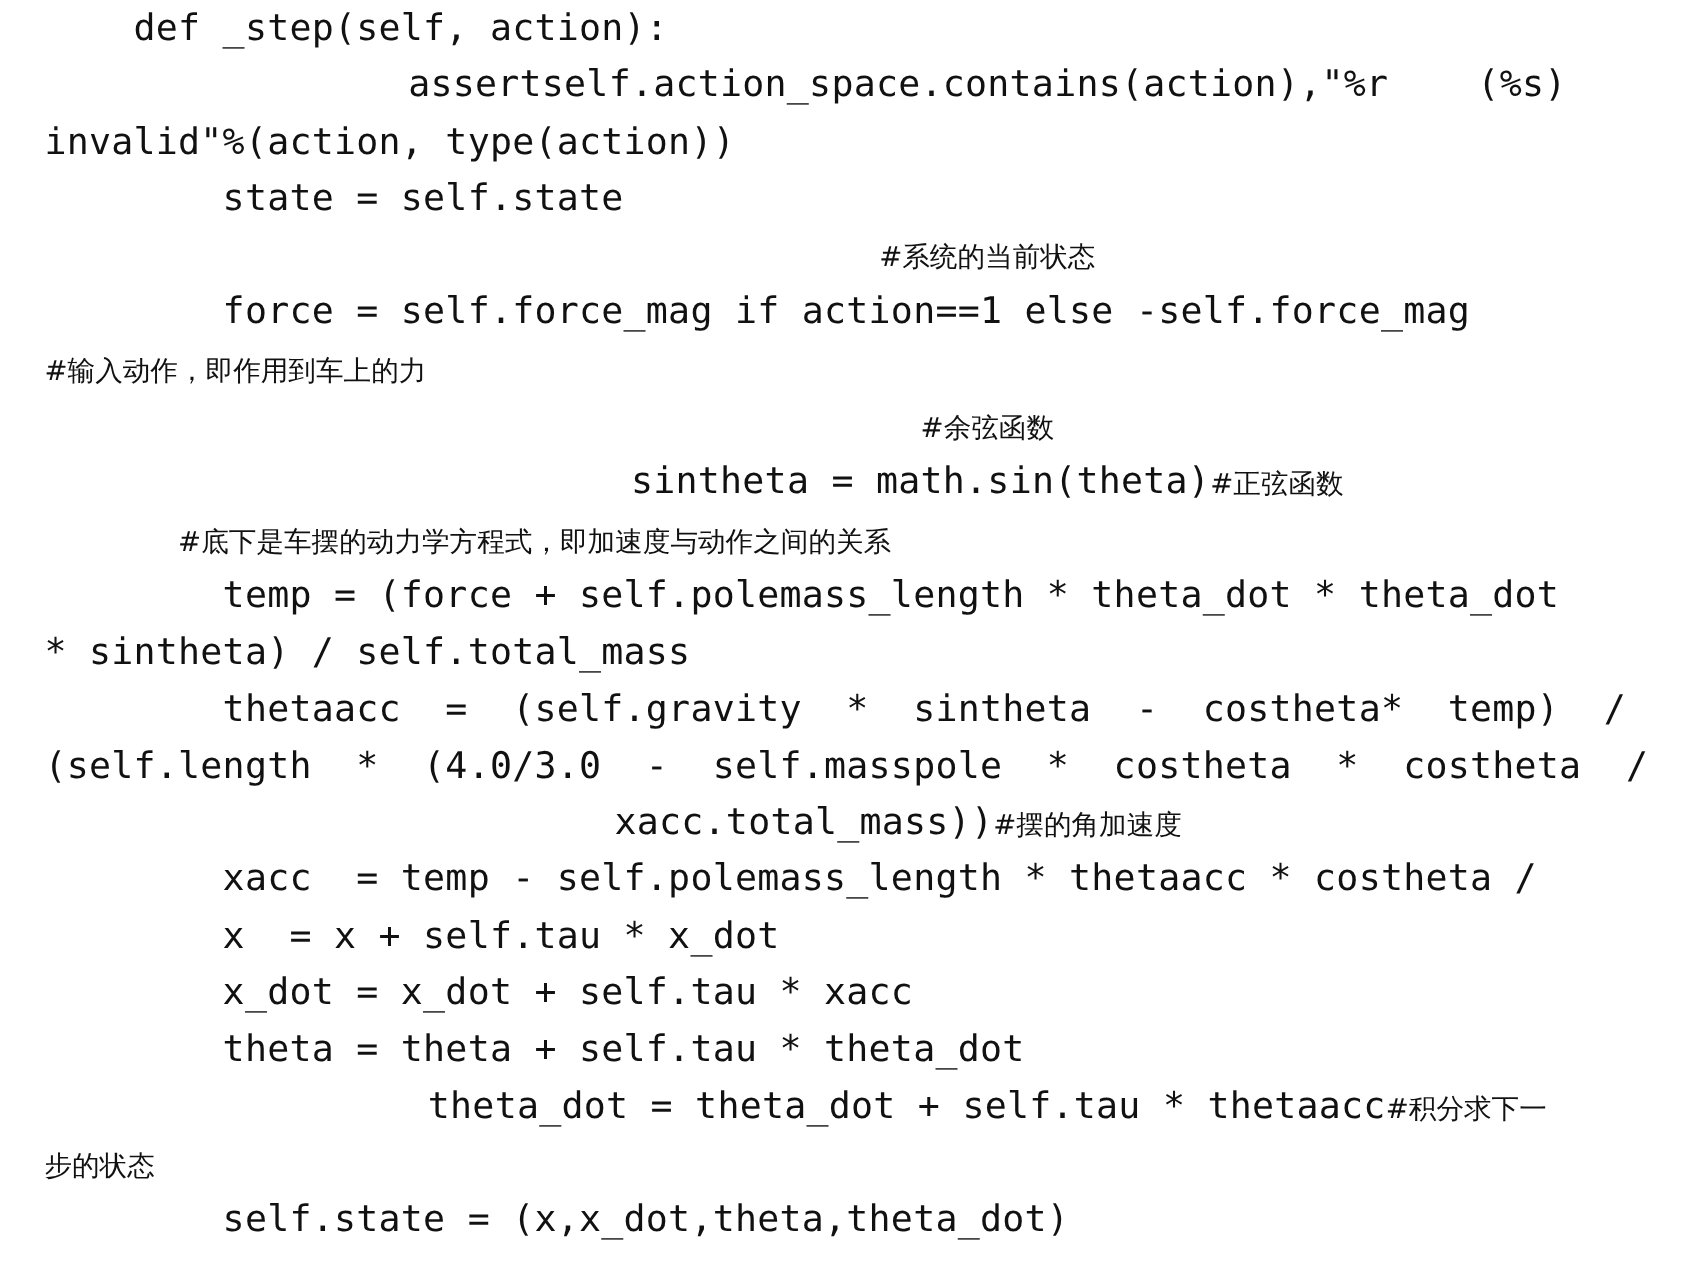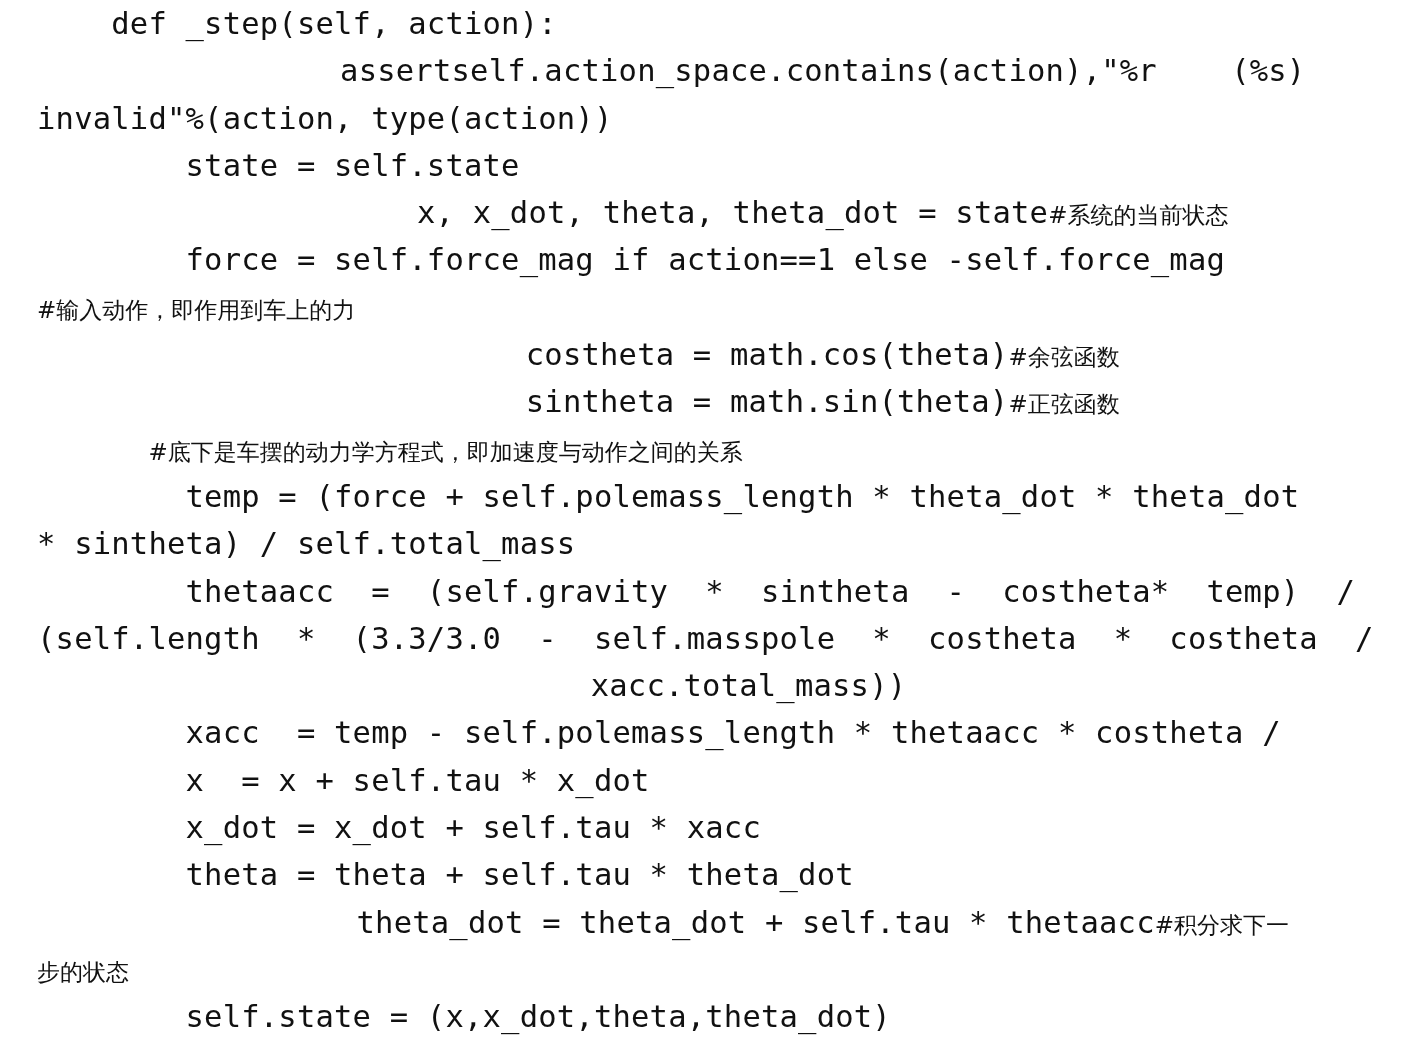--- a/index.html
+++ b/index.html
@@ -59,41 +59,41 @@
 <div id="code-listing">
 
   <div class="code-line"><span>    </span><span>def _step(self, action):</span></div>
 
   <div class="code-line split"><span class="seg"><span>        </span><span>assert</span></span><span class="seg">self.action_space.contains(action),</span><span class="seg">"%r    (%s)</span></div>
 
   <div class="code-line"><span></span><span>invalid"%(action, type(action))</span></div>
 
   <div class="code-line"><span>        </span><span>state = self.state</span></div>
 
-  <div class="code-line split"><span class="seg"><span>        </span><span>x, x_dot, theta, theta_dot = state</span></span><span class="seg cjk">#系统的当前状态</span></div>
+  <div class="code-line split"><span class="seg"><span>        </span></span><span class="seg cjk">#系统的当前状态</span></div>
 
   <div class="code-line"><span>        </span><span>force = self.force_mag if action==1 else -self.force_mag</span></div>
 
   <div class="code-line"><span class="cjk">#输入动作，即作用到车上的力</span></div>
 
-  <div class="code-line split"><span class="seg"><span>        </span><span>costheta = math.cos(theta)</span></span><span class="seg cjk">#余弦函数</span></div>
+  <div class="code-line split"><span class="seg"><span>        </span></span><span class="seg cjk">#余弦函数</span></div>
 
   <div class="code-line split"><span class="seg"><span>        </span><span>sintheta = math.sin(theta)</span></span><span class="seg cjk">#正弦函数</span></div>
 
   <div class="code-line"><span>      </span><span class="cjk">#底下是车摆的动力学方程式，即加速度与动作之间的关系</span></div>
 
   <div class="code-line"><span>        </span><span>temp = (force + self.polemass_length * theta_dot * theta_dot</span></div>
 
   <div class="code-line"><span></span><span>* sintheta) / self.total_mass</span></div>
 
   <div class="code-line"><span>        </span><span>thetaacc  =  (self.gravity  *  sintheta  -  costheta*  temp)  /</span></div>
 
-  <div class="code-line"><span></span><span>(self.length  *  (3.3/3.0  -  self.masspole  *  costheta  *  costheta  /</span></div>
+  <div class="code-line"><span></span><span>(self.length  *  (4.0/3.0  -  self.masspole  *  costheta  *  costheta  /</span></div>
 
-  <div class="code-line split"><span class="seg"><span></span><span>xacc.total_mass))</span></span></div>
+  <div class="code-line split"><span class="seg"><span></span><span>xacc.total_mass))</span></span><span class="seg cjk">#摆的角加速度</span></div>
 
   <div class="code-line"><span>        </span><span>xacc  = temp - self.polemass_length * thetaacc * costheta /</span></div>
 
 
   <div class="code-line"><span>        </span><span>x  = x + self.tau * x_dot</span></div>
 
   <div class="code-line"><span>        </span><span>x_dot = x_dot + self.tau * xacc</span></div>
 
   <div class="code-line"><span>        </span><span>theta = theta + self.tau * theta_dot</span></div>
 

